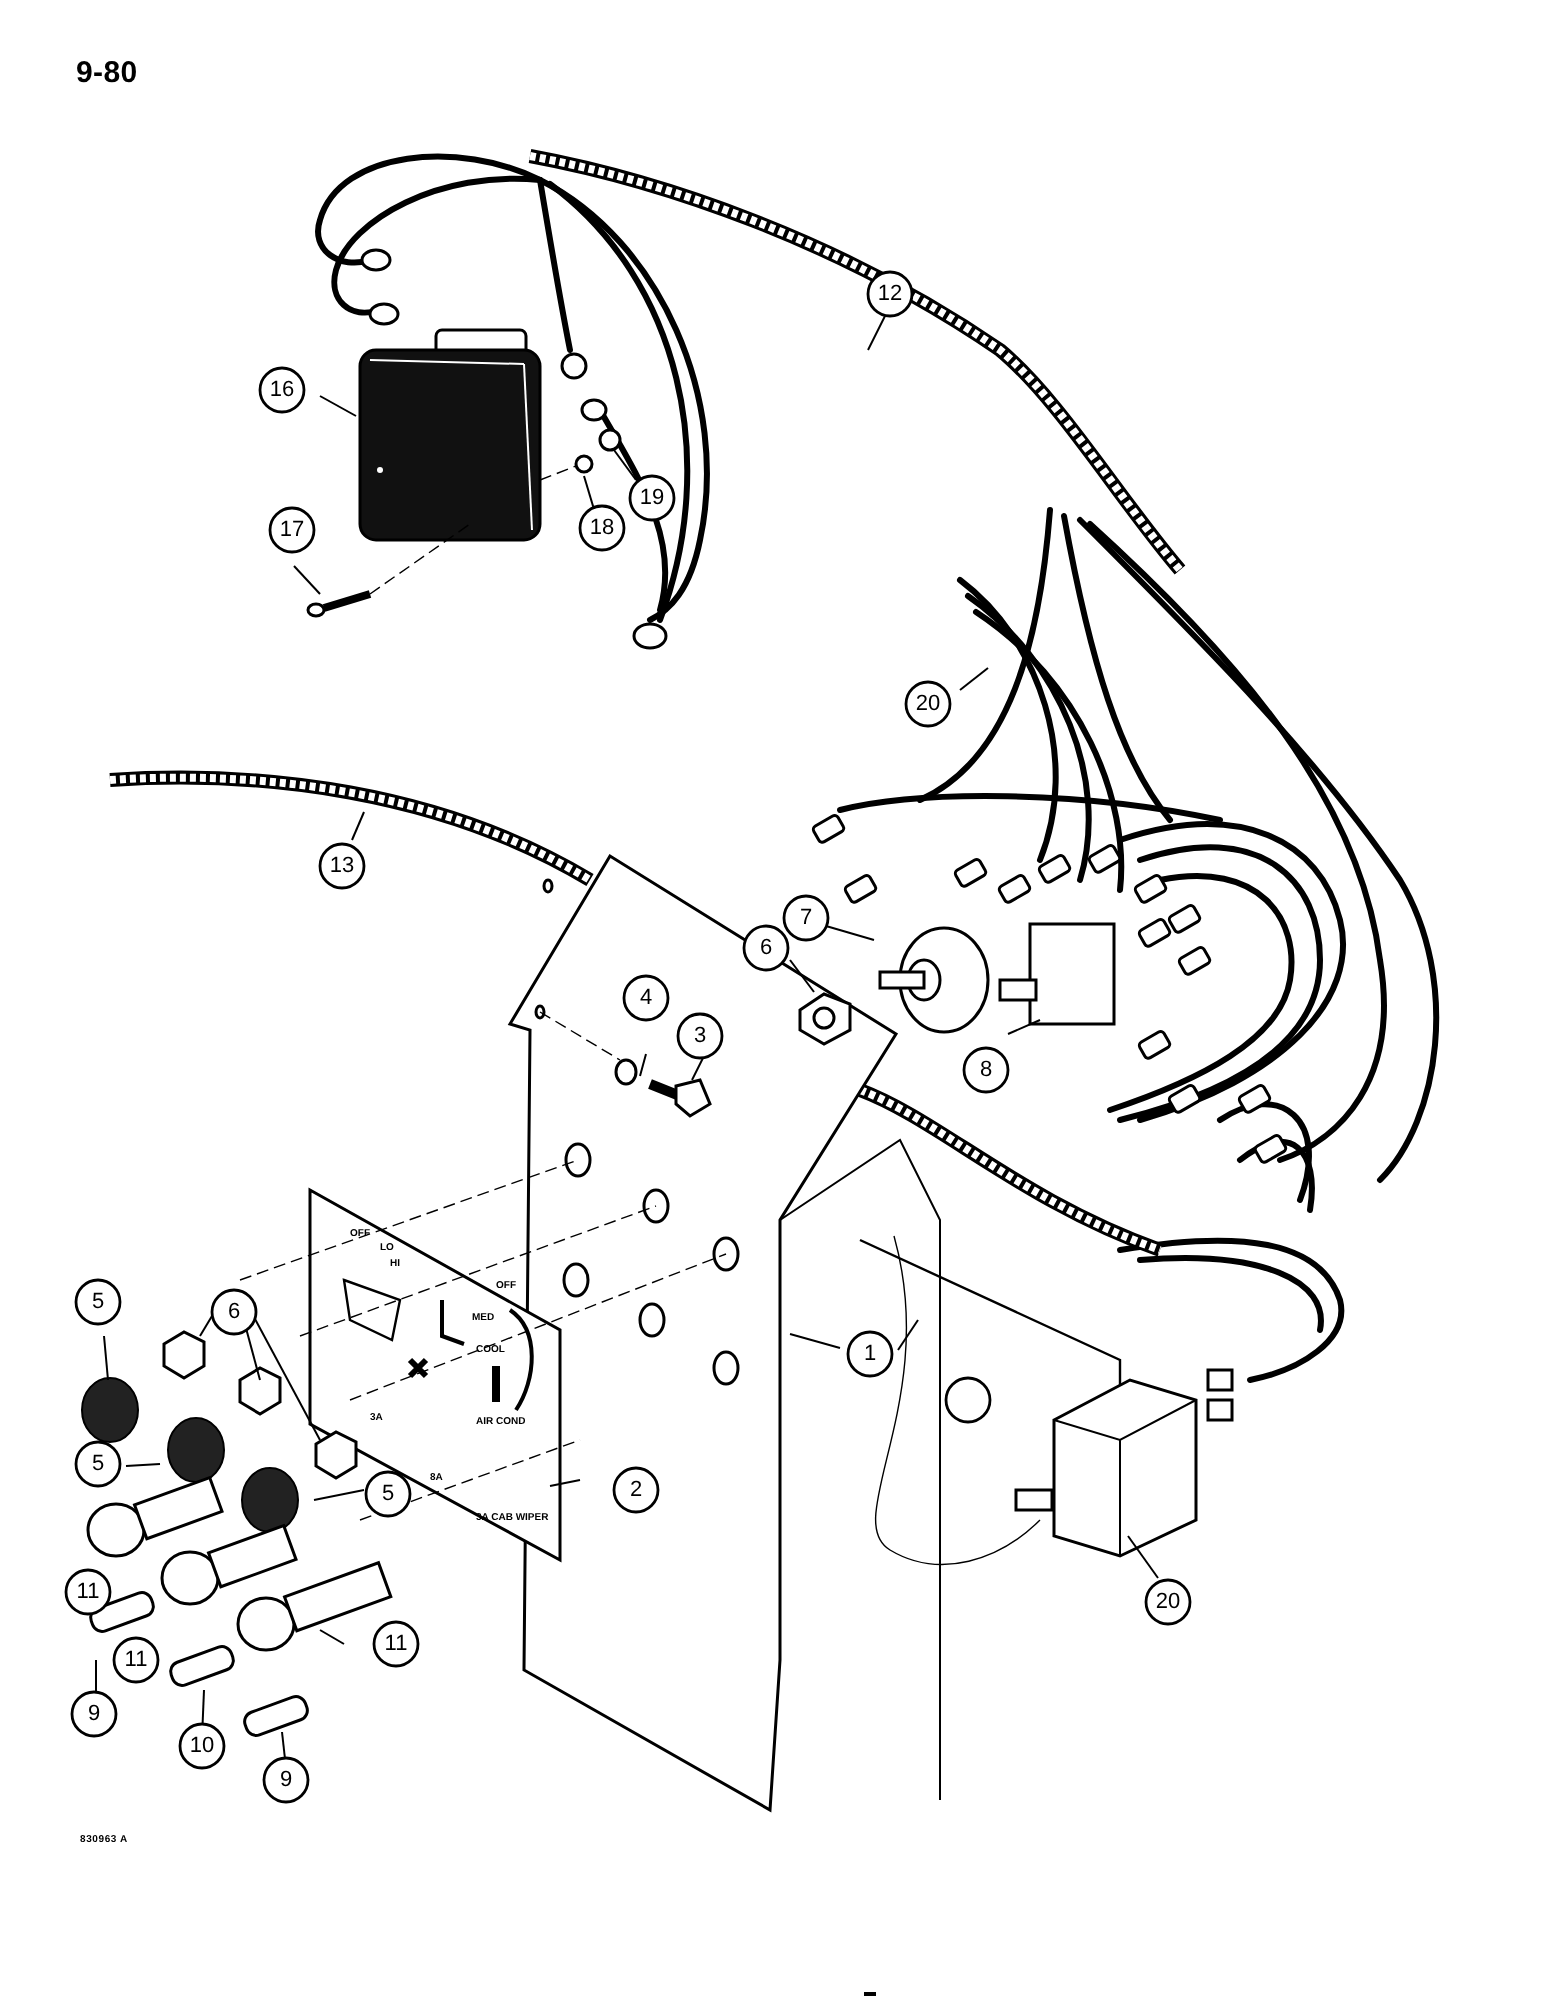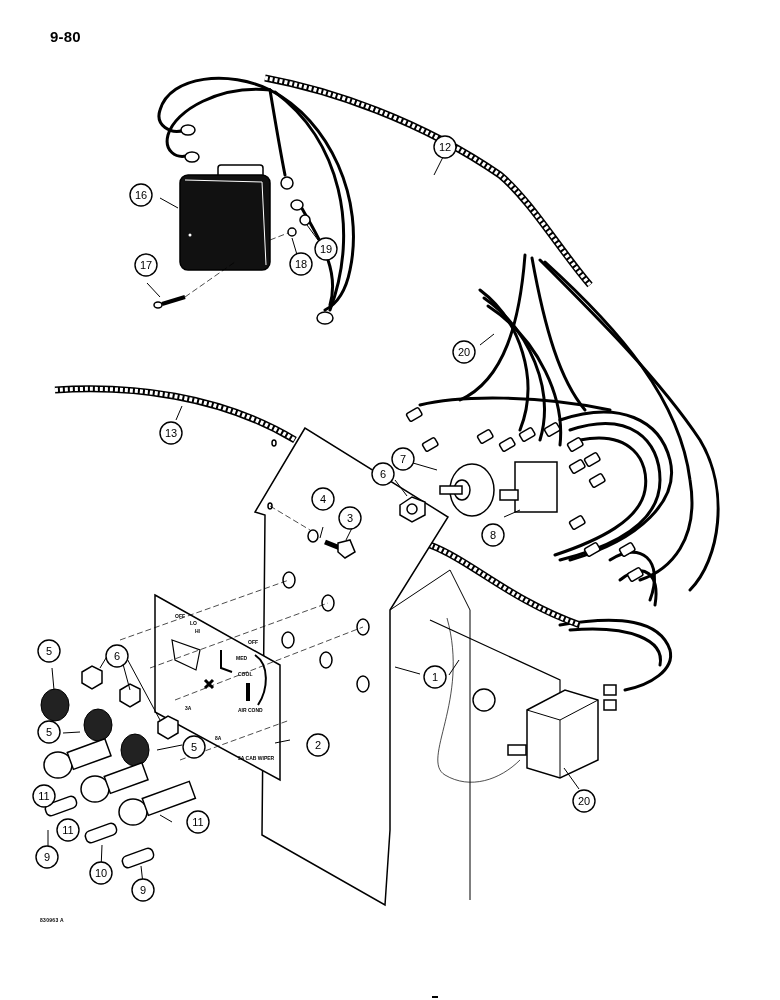--- a/index.html
+++ b/index.html
@@ -1,18 +1,18 @@
 <!DOCTYPE html>
 <html><head>
 <meta charset="utf-8">
 <style>
   html, body { margin:0; padding:0; background:#ffffff; }
   body { width:780px; height:1000px; position:relative; overflow:hidden;
          font-family:"Liberation Sans", sans-serif; color:#000; }
-  .page-num { position:absolute; left:50px; top:28px; font-size:15px; font-weight:bold; letter-spacing:0.2px; }
+  .page-num { position:absolute; left:38px; top:28px; font-size:15px; font-weight:bold; letter-spacing:0.2px; }
   .fig-id { position:absolute; left:40px; top:917px; font-size:5px; font-weight:bold; letter-spacing:0.3px; }
   .bottom-mark { position:absolute; left:432px; top:996px; width:6px; height:2px; background:#000; }
   svg.diagram { position:absolute; left:0; top:0; }
   .callout circle { fill:#fff; stroke:#000; stroke-width:1.4; }
   .callout text { font-family:"Liberation Sans", sans-serif; font-size:11px; text-anchor:middle; dominant-baseline:central; fill:#000; }
   .leader { stroke:#000; stroke-width:1; fill:none; }
   .wire { stroke:#000; stroke-width:3; fill:none; stroke-linecap:round; }
   .outline { stroke:#000; stroke-width:1.5; fill:#fff; }
   .dash { stroke:#000; stroke-width:0.7; fill:none; stroke-dasharray:6 3; }
   .coil-under { stroke:#000; stroke-width:7; fill:none; }

